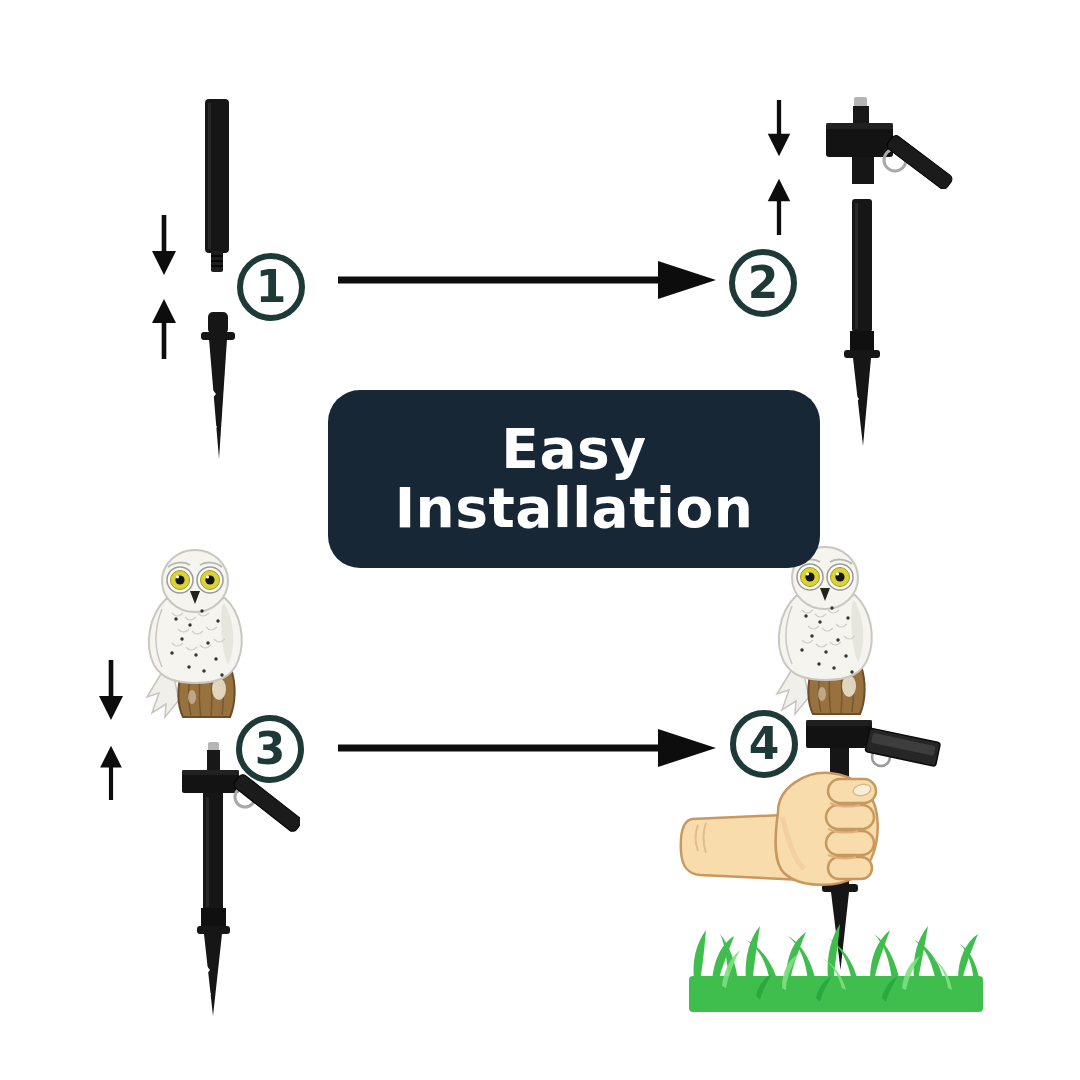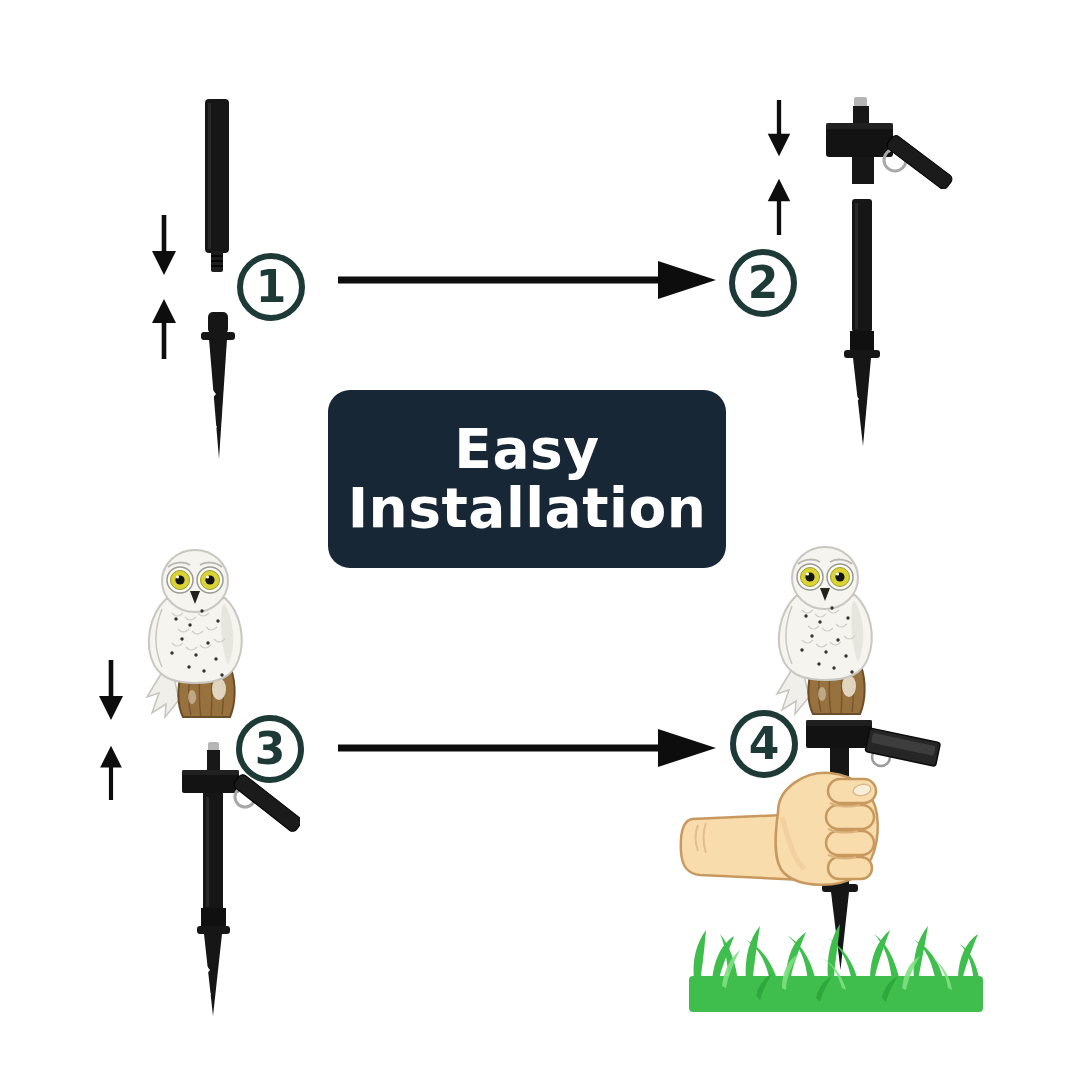--- a/index.html
+++ b/index.html
@@ -12,22 +12,22 @@
   .step-circle{
     position:absolute;width:68px;height:68px;border-radius:50%;
     border:6px solid var(--step-circle,#1e3a37);
     background:#ffffff;color:var(--step-circle,#1e3a37);
     display:flex;align-items:center;justify-content:center;
     font-size:44px;font-weight:700;box-sizing:border-box;z-index:12;
     line-height:1;
   }
   
   .badge{
-    position:absolute;left:328px;top:390px;width:398px;height:178px;
-    background:var(--badge-bg,#182736);border-radius:22px;
+    position:absolute;left:328px;top:390px;width:492px;height:178px;
+    background:var(--badge-bg,#182736);border-radius:32px;
     display:flex;flex-direction:column;align-items:center;justify-content:center;
     z-index:10;
   }
   .badge span{
     color:var(--badge-text,#ffffff);font-size:55px;font-weight:700;line-height:1.08;
     letter-spacing:0.5px;
   }
   .arrow-up{transform:rotate(180deg);}
   svg{display:block;}
 </style>

